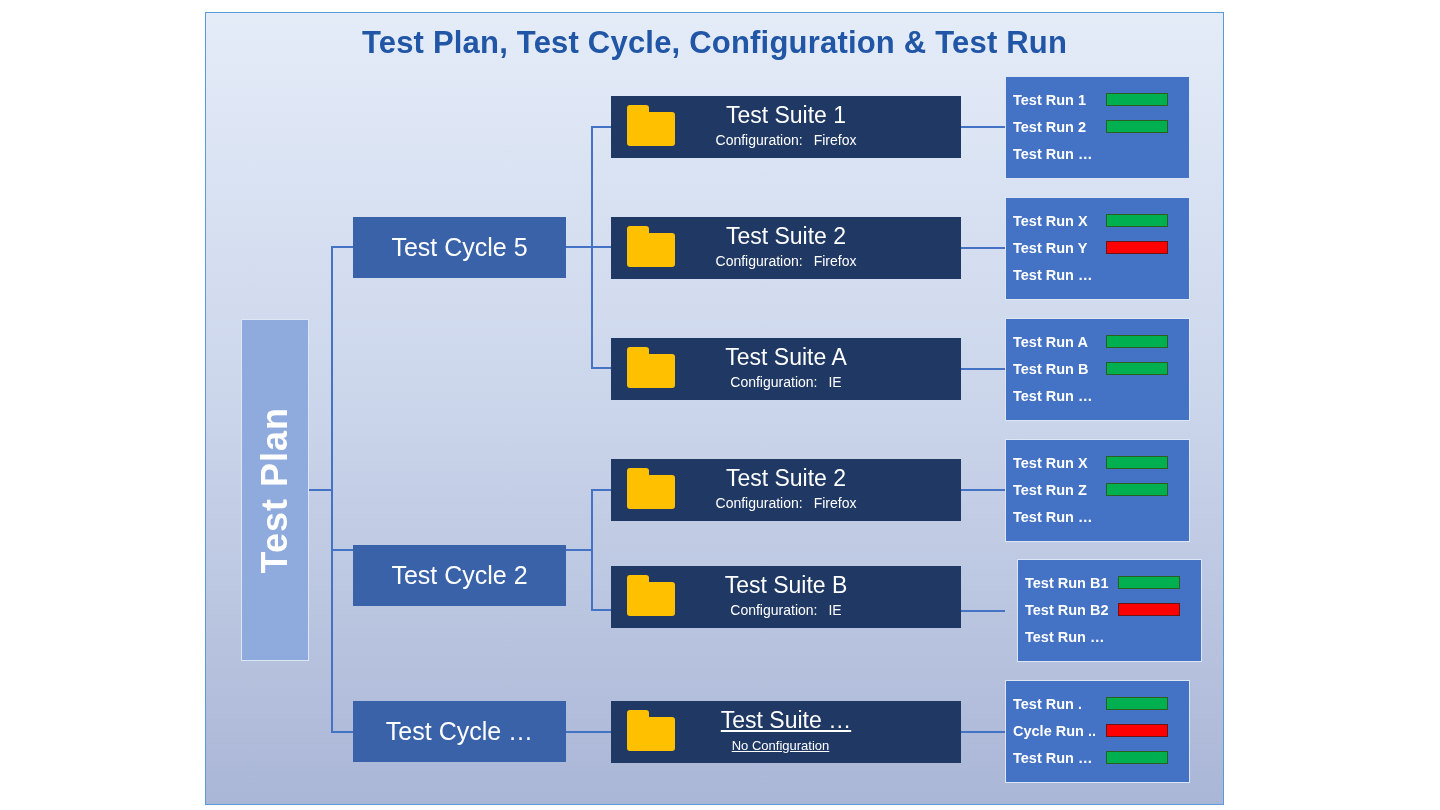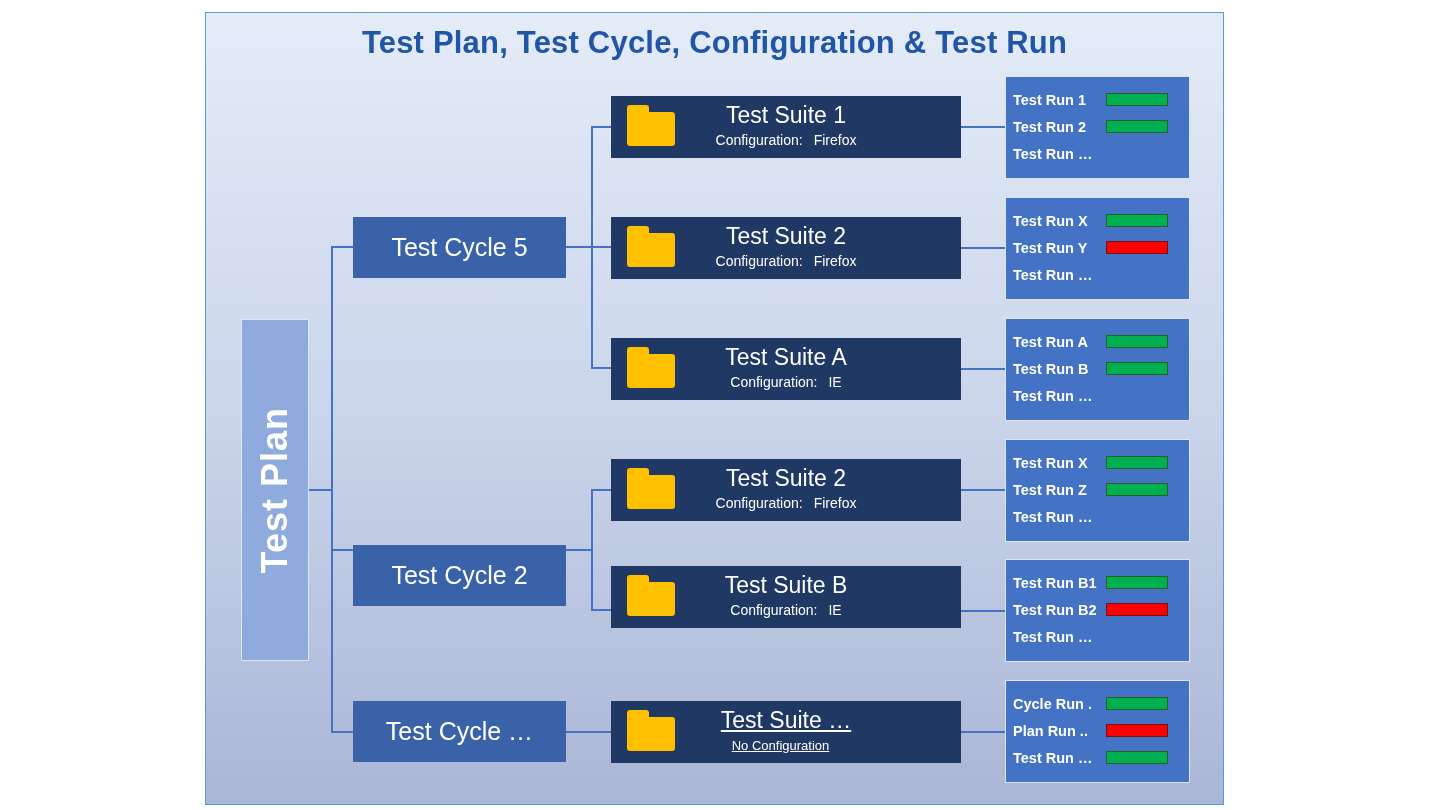--- a/index.html
+++ b/index.html
@@ -200,41 +200,41 @@
       </div>
       <div class="run-row">
         <span class="run-label">Test Run Z</span>
         <span class="pill status-pass"></span>
       </div>
       <div class="run-row">
         <span class="run-label">Test Run …</span>
         <span class="pill status-none"></span>
       </div>
     </div>
-    <div class="run-panel" style="top:546px;">
+    <div class="run-panel" style="top:546px;margin-left:12px;">
       <div class="run-row">
         <span class="run-label">Test Run B1</span>
         <span class="pill status-pass"></span>
       </div>
       <div class="run-row">
         <span class="run-label">Test Run B2</span>
         <span class="pill status-fail"></span>
       </div>
       <div class="run-row">
         <span class="run-label">Test Run …</span>
         <span class="pill status-none"></span>
       </div>
     </div>
     <div class="run-panel" style="top:667px;">
       <div class="run-row">
-        <span class="run-label">Cycle Run .</span>
-        <span class="pill status-pass"></span>
-      </div>
-      <div class="run-row">
-        <span class="run-label">Plan Run ..</span>
+        <span class="run-label">Test Run .</span>
+        <span class="pill status-pass"></span>
+      </div>
+      <div class="run-row">
+        <span class="run-label">Cycle Run ..</span>
         <span class="pill status-fail"></span>
       </div>
       <div class="run-row">
         <span class="run-label">Test Run …</span>
         <span class="pill status-pass"></span>
       </div>
     </div>
 
   </div>
 </div>

